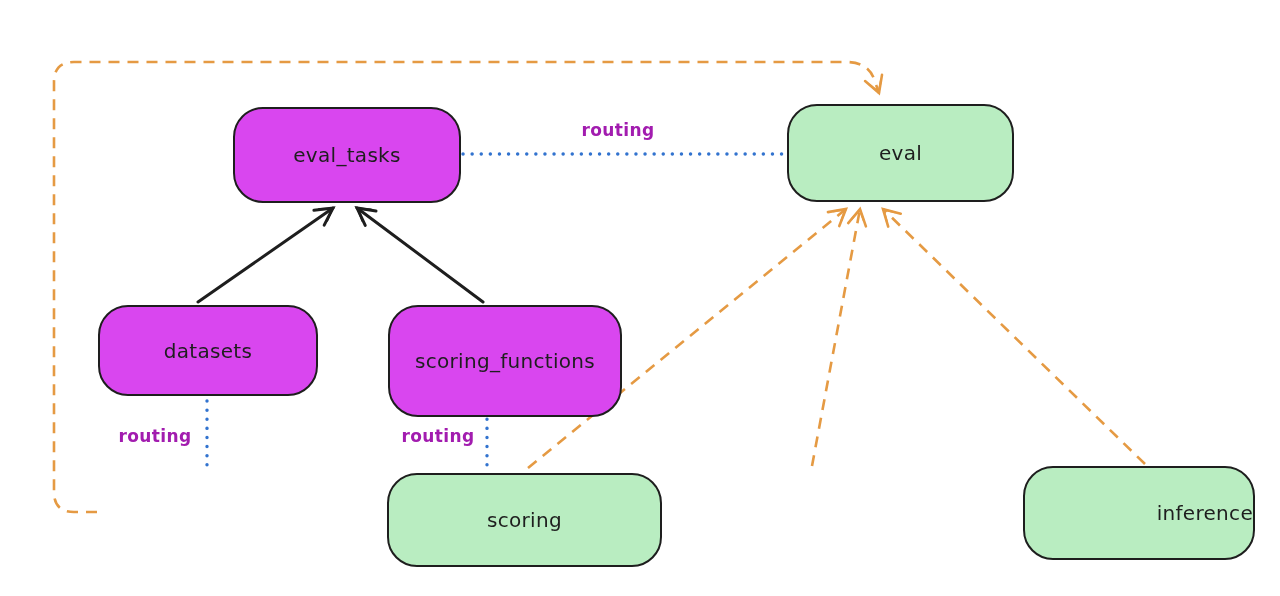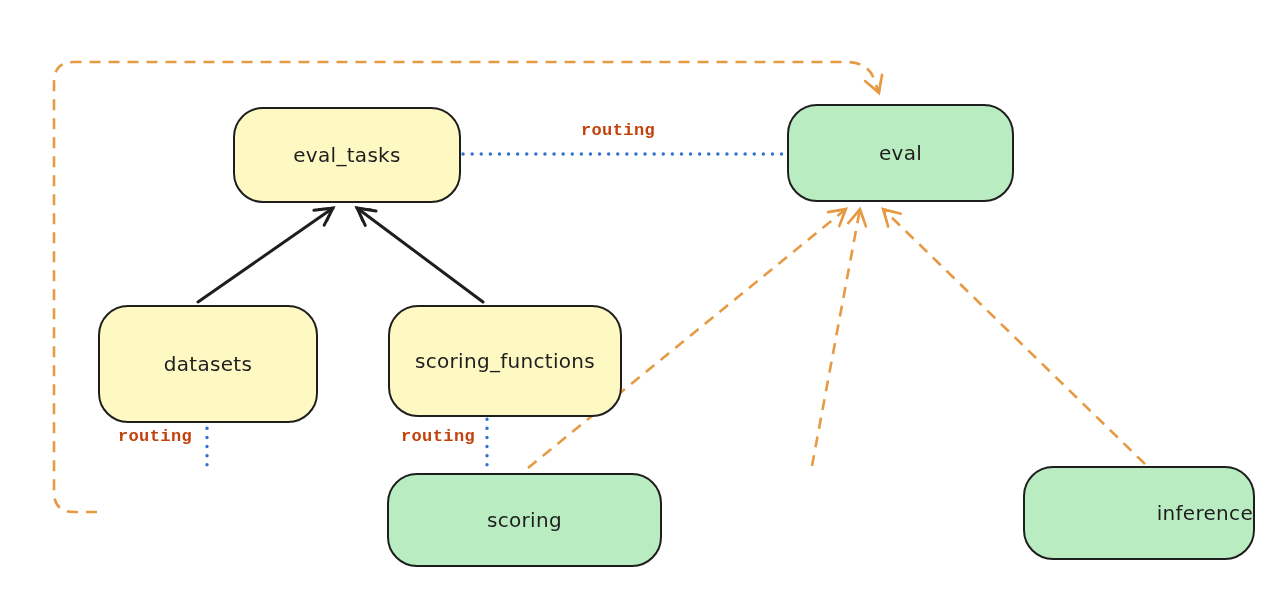--- a/index.html
+++ b/index.html
@@ -17,31 +17,30 @@
   .node{
     position:absolute;
     box-sizing:border-box;
     border:2.5px solid #1e1e1e;
     border-radius:30px;
     display:flex;align-items:center;justify-content:center;
     font-size:20px;
     color:#1e1e1e;
     letter-spacing:0.3px;
   }
-  .node.blue{background:#fef9c3;}
+  .node.blue{background:#d946ef;}
   .node.green{background:#b9edc1;}
   .edge-label{
     position:absolute;
     transform:translate(-50%,-50%);
-    color:#c2410c;
+    color:#a21caf;
     font-size:17px;
     font-weight:600;
     letter-spacing:0.4px;
     white-space:nowrap;
-    font-family:Liberation Mono, monospace;
   }
 </style>
 </head>
 <body>
 
 <div class="canvas">
 
   <svg class="edges" width="1280" height="596" viewBox="0 0 1280 596">
     <defs>
       <marker id="arrowBlack" markerUnits="userSpaceOnUse" markerWidth="34" markerHeight="30" viewBox="-26 -13 34 26" refX="0" refY="0" orient="auto">
@@ -68,21 +67,21 @@
   </svg>
 
   <div class="node blue" style="left:233px;top:107px;width:228px;height:96px;">
     <span>eval_tasks</span>
   </div>
 
   <div class="node green" style="left:787px;top:104px;width:227px;height:98px;text-align:right;">
     <span>eval</span>
   </div>
 
-  <div class="node blue" style="left:98px;top:305px;width:220px;height:118px;">
+  <div class="node blue" style="left:98px;top:305px;width:220px;height:91px;">
     <span>datasets</span>
   </div>
 
   <div class="node blue" style="left:388px;top:305px;width:234px;height:112px;">
     <span>scoring_functions</span>
   </div>
 
 
   <div class="node green" style="left:387px;top:473px;width:275px;height:94px;">
     <span>scoring</span>

